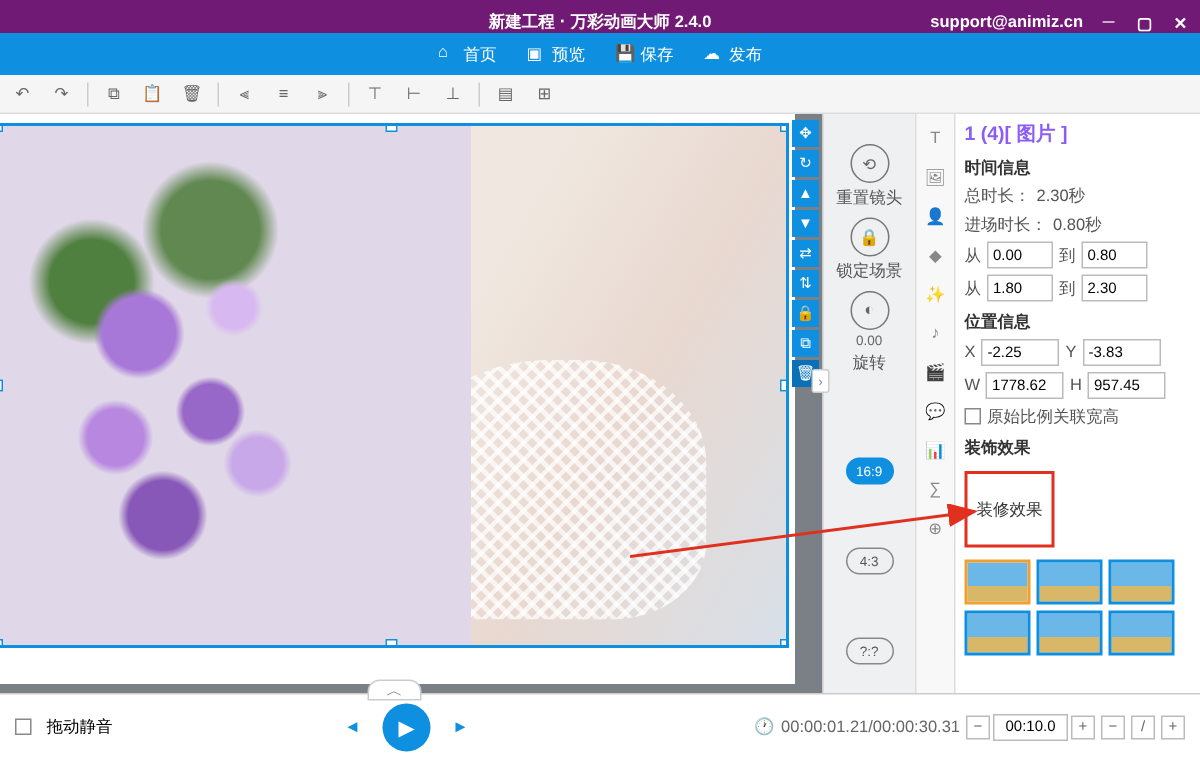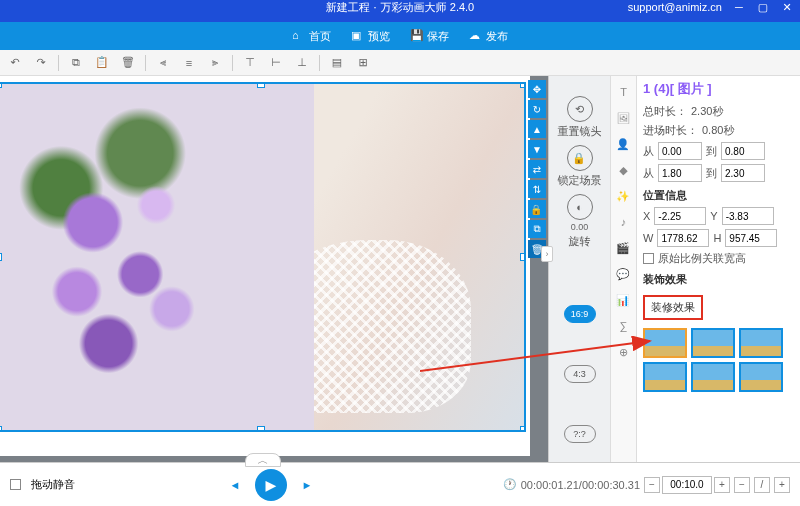--- a/index.html
+++ b/index.html
@@ -1,17 +1,17 @@
 <!DOCTYPE html>
 <html><head>
 <meta charset="utf-8">
 <style>
 *{box-sizing:border-box;margin:0;padding:0;font-family:"Microsoft YaHei",sans-serif;font-size:11px;}
 body{width:800px;height:506px;background:#fff;overflow:hidden;position:relative;}
-.titlebar{height:22px;background:#1d4ed8;color:#fff;display:flex;align-items:flex-start;justify-content:center;position:relative;}
+.titlebar{height:22px;background:#701a75;color:#fff;display:flex;align-items:flex-end;justify-content:center;position:relative;font-weight:bold;}
 .title-text{font-size:12px;}
 .title-right{position:absolute;right:6px;display:flex;align-items:center;gap:10px;}
 .title-right span{font-size:11px;}
 .win-btn{width:14px;height:14px;display:inline-flex;align-items:center;justify-content:center;cursor:pointer;}
 .menubar{height:28px;background:#0f8fe0;display:flex;align-items:center;justify-content:center;gap:20px;}
 .menu-item{color:#fff;display:flex;align-items:center;gap:3px;cursor:pointer;font-size:12px;}
 .menu-icon{width:14px;height:14px;display:inline-block;}
 .toolbar{height:26px;background:#f5f5f5;border-bottom:1px solid #ddd;display:flex;align-items:center;padding:0 6px;gap:8px;}
 .tool-btn{width:18px;height:18px;display:flex;align-items:center;justify-content:center;cursor:pointer;color:#666;}
 .tool-sep{width:1px;height:16px;background:#ccc;}
@@ -37,21 +37,21 @@
 .icon-strip{width:26px;background:#f8f8f8;border-left:1px solid #ddd;display:flex;flex-direction:column;align-items:center;padding-top:8px;gap:10px;}
 .icon-strip .ic{width:16px;height:16px;color:#888;display:flex;align-items:center;justify-content:center;cursor:pointer;}
 .prop-panel{width:164px;background:#fff;border-left:1px solid #ddd;padding:4px 6px;overflow:hidden;}
 .prop-title{color:#8b5cf6;font-size:13px;font-weight:bold;margin-bottom:6px;}
 .prop-section{font-size:11px;color:#333;margin-bottom:4px;font-weight:bold;}
 .prop-row{display:flex;align-items:center;gap:4px;margin-bottom:4px;font-size:11px;color:#555;}
 .prop-row .lbl{min-width:34px;}
 .prop-input{width:44px;height:18px;border:1px solid #bbb;padding:0 3px;font-size:10px;}
 .prop-input.wide{width:52px;}
 .checkbox{width:11px;height:11px;border:1px solid #888;display:inline-block;}
-.effect-btn{border:2px solid #e03020;padding:3px 6px;display:inline-block;font-size:11px;color:#333;margin:4px 0;}
+.effect-btn{border:2px solid #e03020;padding:16px 6px;display:inline-block;font-size:11px;color:#333;margin:4px 0;}
 .arrow-line{position:absolute;pointer-events:none;}
 .thumbs{display:flex;flex-wrap:wrap;gap:4px;margin-top:4px;}
 .thumb{width:44px;height:30px;border:2px solid #0f8fe0;background:linear-gradient(180deg,#6bb8e8 60%,#d8b868 60%);}
 .thumb.sel{border-color:#f0a030;}
 .bottom{position:absolute;left:0;right:0;bottom:0;height:44px;background:#fff;border-top:1px solid #ccc;display:flex;align-items:center;padding:0 10px;gap:10px;}
 .play-btn{width:32px;height:32px;border-radius:50%;background:#0f8fe0;color:#fff;display:flex;align-items:center;justify-content:center;cursor:pointer;font-size:14px;}
 .skip-btn{width:20px;height:20px;color:#0f8fe0;cursor:pointer;display:flex;align-items:center;justify-content:center;}
 .time-display{margin-left:auto;color:#666;font-size:10px;display:flex;align-items:center;gap:4px;}
 .time-ctrl{display:flex;align-items:center;gap:2px;}
 .time-input{width:50px;height:18px;border:1px solid #bbb;text-align:center;font-size:10px;}
@@ -183,20 +183,21 @@
     <div class="ic">🎬</div>
     <div class="ic">💬</div>
     <div class="ic">📊</div>
     <div class="ic">∑</div>
     <div class="ic">⊕</div>
   </div>
 
   <div class="prop-panel">
     <div class="prop-title">1 (4)[ 图片 ]</div>
 
+    <div class="prop-section">时间信息</div>
     <div class="prop-row">
         <span class="lbl">总时长：</span>
         <span>2.30秒</span>
       </div>
     <div class="prop-row">
         <span class="lbl">进场时长：</span>
         <span>0.80秒</span>
       </div>
     <div class="prop-row">
       <span>从</span>

